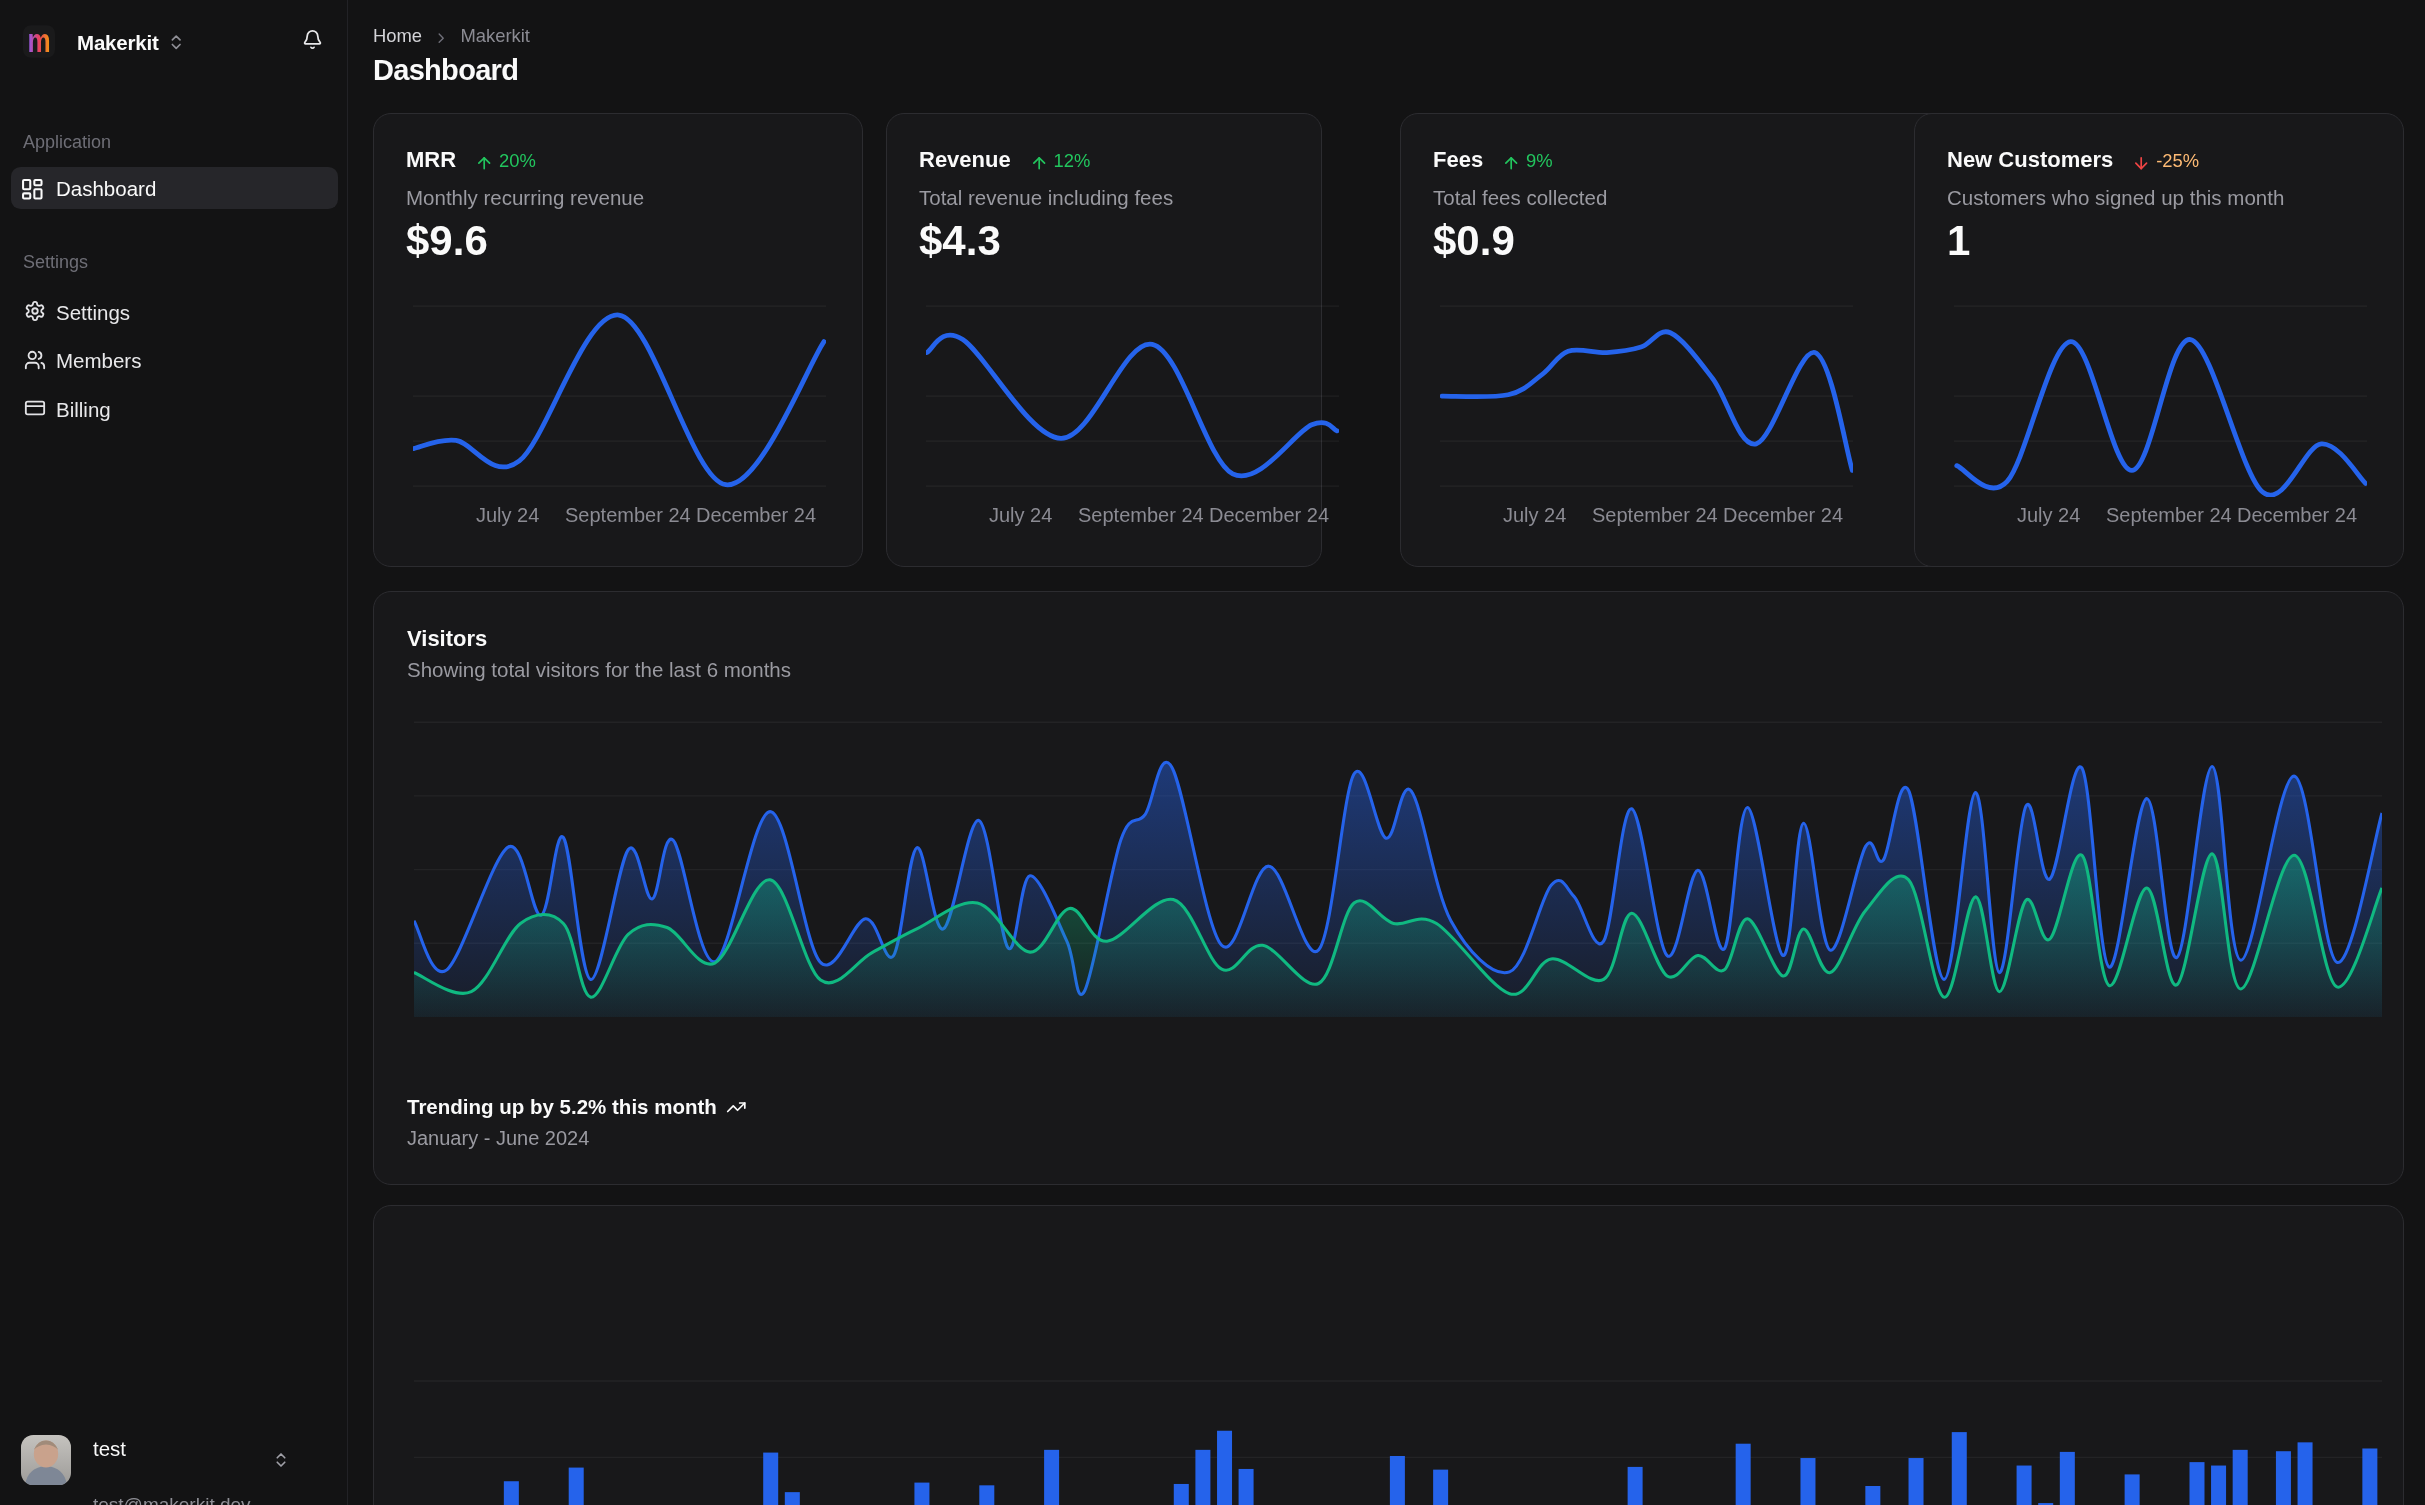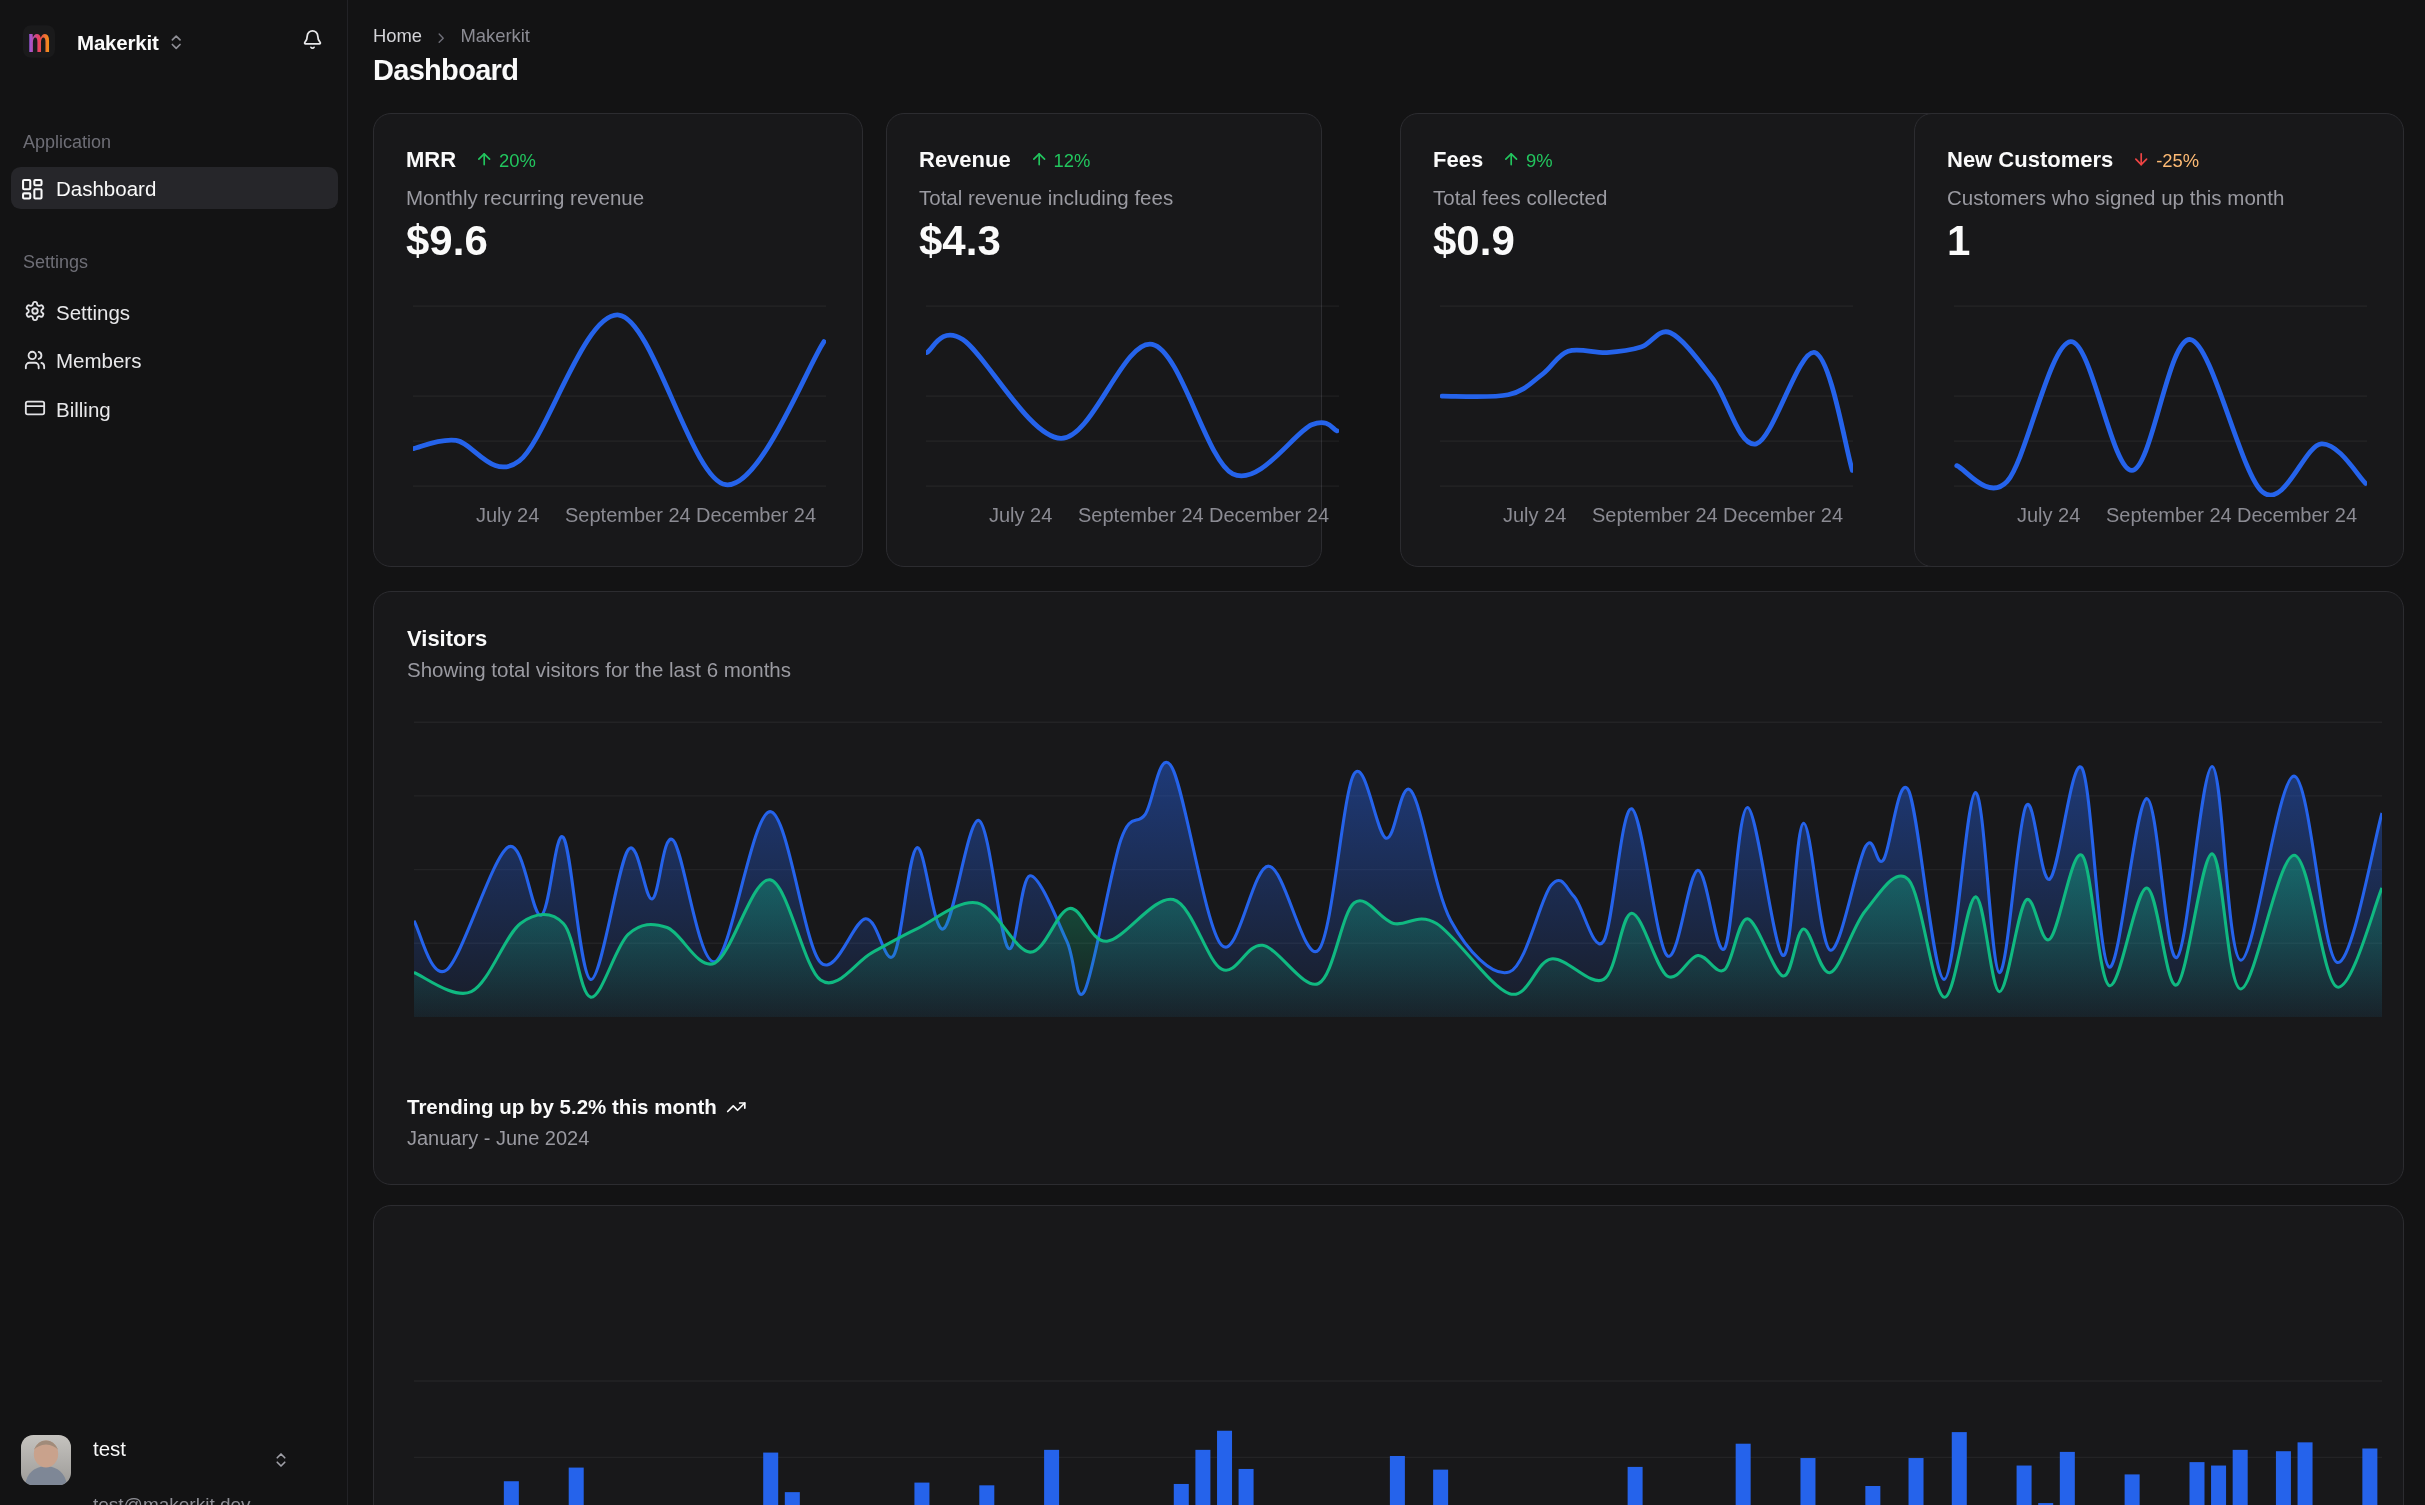--- a/index.html
+++ b/index.html
@@ -1,19 +1,19 @@
 <!DOCTYPE html>
 <html style="font-size:11px"><head><meta charset="utf-8">
 <style>
 *{margin:0;padding:0;box-sizing:border-box}
 html,body{width:2426px;height:1505px;background:#131314;font-family:"Liberation Sans",sans-serif;overflow:hidden;position:relative}
 .card{position:absolute;background:#18181a;border:1.4px solid #2c2c30;border-radius:18px}
 .trow{position:absolute;left:32px;top:33px;display:flex;align-items:center}
 .ctitle{font-size:22px;font-weight:bold;color:#fafafa}
-.badge{display:inline-flex;align-items:flex-start;gap:5.5px;margin-left:19px;margin-top:2px;font-size:18.4px}
+.badge{display:inline-flex;align-items:flex-end;gap:5.5px;margin-left:19px;margin-top:2px;font-size:18.4px}
 .cdesc{position:absolute;left:32px;top:72px;font-size:20.5px;color:#9a9aa1}
 .cval{position:absolute;left:32px;top:104px;font-size:42px;line-height:46px;font-weight:bold;color:#fafafa}
 .xlab{position:absolute;top:390px;width:109px;font-size:20px;color:#8b8b93}
 </style></head>
 <body>
 
 <div style="position:absolute;left:0;top:0;width:348px;height:1505px;border-right:1.4px solid #222226;background:#131314">
   <div style="position:absolute;left:22.5px;top:24.6px">
       <svg width="32" height="33" viewBox="0 0 47 48" style="display:block">
 <defs>

